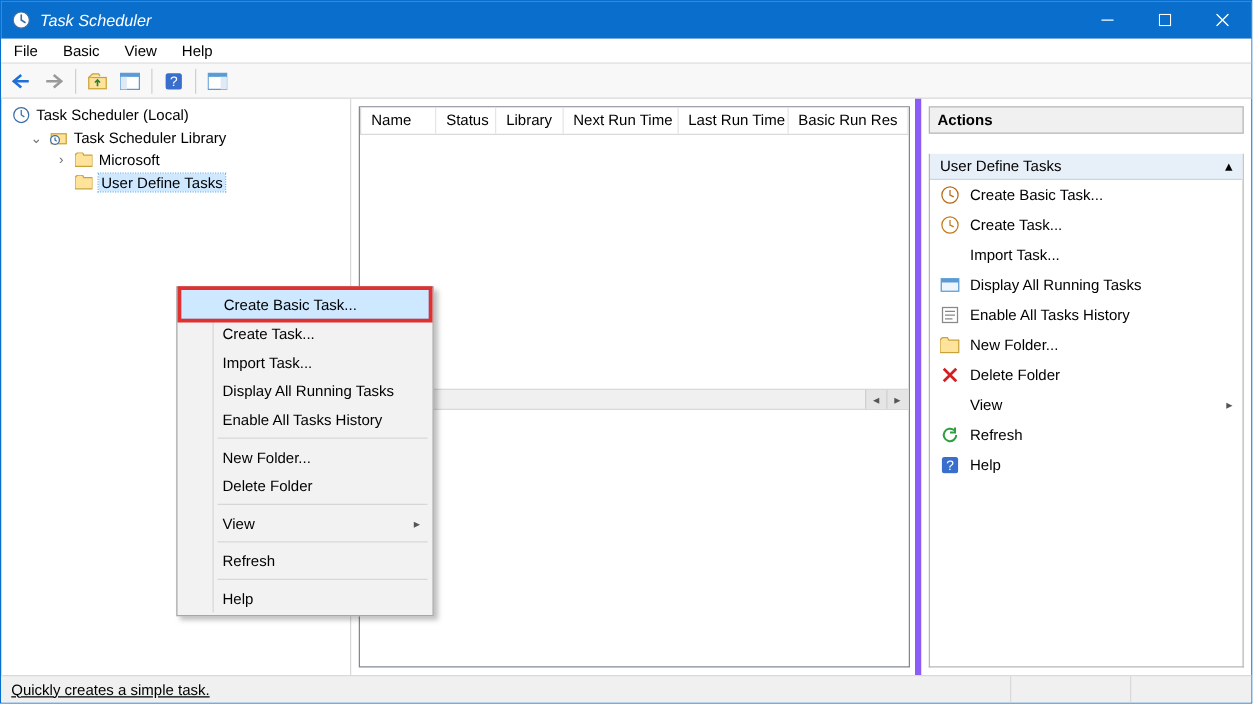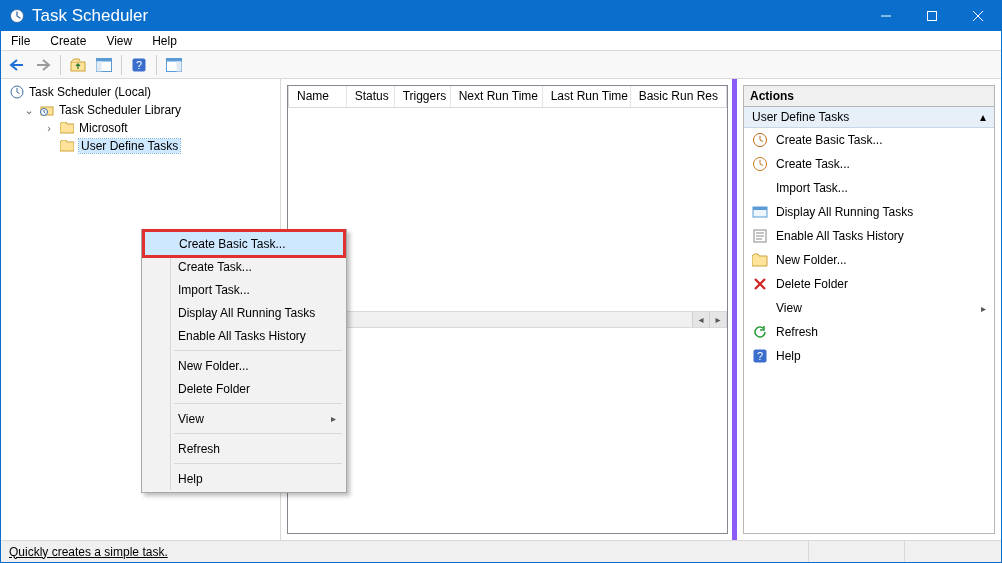--- a/index.html
+++ b/index.html
@@ -2,21 +2,21 @@
 <html><head>
 <meta charset="utf-8">
 <style>
   * { box-sizing: border-box; font-family: "Segoe UI", Tahoma, sans-serif; }
   html, body { margin:0; padding:0; width:1002px; height:563px; overflow:hidden; background:#fff; }
   .window { width:1002px; height:563px; display:flex; flex-direction:column; border:1px solid #0a6ecc; }
   
   .titlebar { height:30px; background:#0a6ecc; color:#fff; display:flex; align-items:center; justify-content:space-between; }
   .titlebar-left { display:flex; align-items:center; gap:7px; padding-left:8px; }
   .title-icon { width:16px; height:16px; }
-  .title-text { font-size:17px; }
+  .title-text { font-size:13px;font-style:italic; }
   .titlebar-right { display:flex; height:100%; }
   .win-btn { width:46px; display:flex; align-items:center; justify-content:center; color:#fff; }
   
   .menubar { height:20px; background:#fff; display:flex; align-items:center; padding:0 6px; gap:12px; border-bottom:1px solid #d9d9d9; font-size:12px; }
   .menu-item { padding:1px 4px;text-align:right; }
   
   .toolbar { height:28px; background:#f8f8f8; border-bottom:1px solid #d9d9d9; display:flex; align-items:center; padding:0 4px; gap:2px; }
   .tbtn { width:24px; height:22px; display:flex; align-items:center; justify-content:center; border:1px solid transparent; }
   .tsep { width:1px; height:20px; background:#d0d0d0; margin:0 3px; }
   
@@ -32,21 +32,21 @@
   .indent-3 { padding-left:38px;}
   .indent-4 { padding-left:38px;}
   
   .center-pane { flex:1; display:flex; flex-direction:column; min-width:0; border-right:5px solid #8b5cf6; position:relative; }
   .inner-border { position:absolute; left:6px; top:6px; right:4px; bottom:6px; border:1px solid #828790; background:#fff; }
   .list-header { position:absolute; left:7px; right:5px; top:7px; height:22px; background:#fff; border:1px solid #d9d9d9; border-top:none; display:flex; font-size:12px; }
   .list-col { padding:3px 8px; border-right:1px solid #e5e5e5; white-space:nowrap; }
   .scroll-bot { position:absolute; left:7px; right:5px; top:232px; height:17px; background:#f0f0f0; border:1px solid #d9d9d9; display:flex; justify-content:flex-end; align-items:center; }
   .scroll-btn { width:17px; height:15px; background:#e5e5e5; border-left:1px solid #cfcfcf; display:flex; align-items:center; justify-content:center; font-size:10px; color:#555;}
   
-  .actions-pane { width:264px; display:flex; flex-direction:column; }
+  .actions-pane { width:264px; display:flex; flex-direction:column;gap:16px; }
   .actions-head { height:22px; background:#f0f0f0; border:1px solid #b7b7b7; margin:6px 6px 0 6px; display:flex; align-items:center; padding:0 6px; font-size:12px; font-weight:bold;}
   .actions-body { flex:1; margin:0 6px 6px 6px; border:1px solid #b7b7b7; border-top:none; font-size:12px; background:#fff; }
   .actions-section { height:21px; background:#e7eff8; border-bottom:1px solid #c7d6e8; display:flex; align-items:center; justify-content:space-between; padding:0 8px; }
   .act-item { display:flex; align-items:center; height:24px; gap:8px; padding:0 8px; }
   .act-icon { width:16px; height:16px; display:flex; align-items:center; justify-content:center; }
   .act-sub { color:#000; }
   
   .ctx-menu { position:absolute; left:140px; top:150px; width:206px; background:#f2f2f2; border:1px solid #a7a7a7; box-shadow:3px 3px 4px rgba(0,0,0,.25); padding:2px; font-size:12px; z-index:50; }
   .ctx-gutter { position:absolute; left:28px; top:2px; bottom:2px; width:1px; background:#d7d7d7; }
   .ctx-item { position:relative; height:23px; display:flex; align-items:center; padding-left:34px; padding-right:8px; }
@@ -90,21 +90,21 @@
       <div class="win-btn close">
           <svg width="10" height="10">
             <path d="M0 0l10 10M10 0L0 10" stroke="#fff" stroke-width="1"></path>
           </svg>
         </div>
     </div>
   </div>
 
   <div class="menubar">
     <span class="menu-item">File</span>
-    <span class="menu-item">Create</span>
+    <span class="menu-item">Basic</span>
     <span class="menu-item">View</span>
     <span class="menu-item">Help</span>
   </div>
 
   <div class="toolbar">
     <div class="tbtn">
         <svg width="16" height="12">
           <path d="M8 1L2 6l6 5" fill="none" stroke="#1e6fd6" stroke-width="2"></path>
           <path d="M2 6h12" stroke="#1e6fd6" stroke-width="2"></path>
         </svg>
@@ -227,21 +227,21 @@
             <span>Help</span>
           </div>
       </div>
     </div>
 
     <div class="center-pane">
       <div class="inner-border"></div>
       <div class="list-header">
         <div class="list-col" style="width:96px">Name</div>
         <div class="list-col" style="width:48px">Status</div>
-        <div class="list-col" style="width:56px">Triggers</div>
+        <div class="list-col" style="width:56px">Library</div>
         <div class="list-col" style="width:92px">Next Run Time</div>
         <div class="list-col" style="width:88px">Last Run Time</div>
         <div class="list-col" style="flex:1;border-right:none">Basic Run Res</div>
       </div>
       <div class="scroll-bot">
         <div class="scroll-btn">◂</div>
         <div class="scroll-btn">▸</div>
       </div>
     </div>
 

